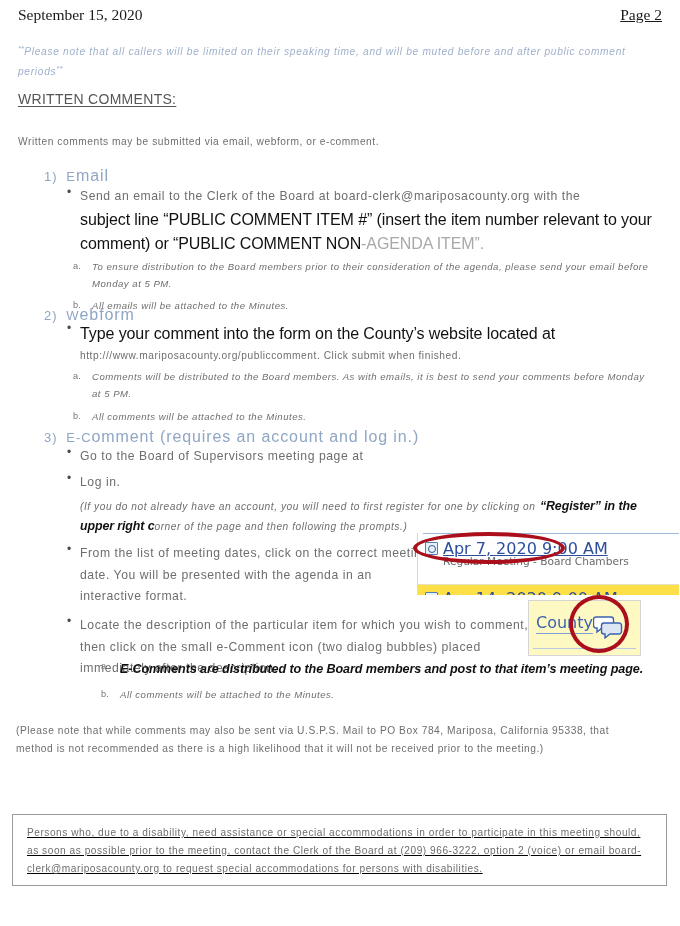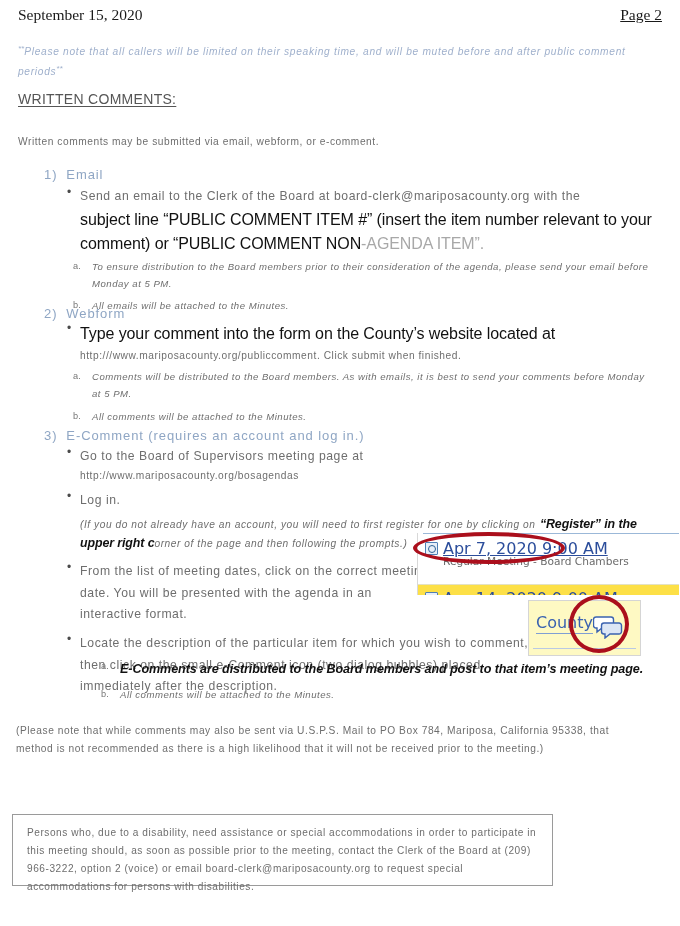--- a/index.html
+++ b/index.html
@@ -76,21 +76,21 @@
 
   
   .num-head {
     position: absolute;
     color: #8fa6c4;
     font-size: 13px;
     letter-spacing: 0.9px;
   }
   .num-head .n { font-size: 13px; margin-right: 9px; }
   .num-head .cap { font-size: 13px; }
-  .num-head .rest { font-size: 13px; letter-spacing: 0.9px; }
+  .num-head .rest { font-size: 16px; letter-spacing: 0.9px; }
 
   .blk { position: absolute; }
 
   ul.b1 {
     margin: 0;
     padding: 0 0 0 18px;
     list-style: none;
   }
   ul.b1 > li {
     position: relative;
@@ -251,25 +251,26 @@
     pointer-events: none;
   }
   .ell-dates { left: 413px; top: 532px; width: 152px; height: 32px; }
   .ell-icon  { left: 569px; top: 595px; width: 60px; height: 58px; }
 
   
   .ada-box {
     position: absolute;
     left: 12px;
     top: 814px;
-    width: 541px;
+    width: 655px;
     height: 72px;
     border: 1px solid #9a9a9a;
     box-sizing: border-box;
     padding: 9px 12px 0 14px;
+    text-decoration: underline;
   }
   .ada-box p {
     margin: 0;
     color: #6e6e6e;
     font-size: 10.1px;
     letter-spacing: 0.55px;
     line-height: 1.78;
   }
 </style>
 </head>
@@ -325,21 +326,20 @@
 </div>
 
 <div class="num-head" style="left:44px; top:428px;">
   <span class="n">3)</span><span class="cap">E-C</span><span class="rest">omment (requires an account and log in.)</span>
 </div>
 
 <div class="blk" style="left:62px; top:446px; width:370px;">
   <ul class="b1">
     <li>
       <span class="doc lead-cap">Go to the Board of Supervisors meeting page at</span>
-      <div class="doc">http://www.mariposacounty.org/bosagendas</div>
     </li>
     <li style="margin-top:5px;">
       <span class="doc lead-cap">Log in.</span>
       <div style="width:578px; margin-top:2px;">
         <span class="doc doc-ital">(If you do not already have an account, you will need to first register for one by clicking on</span>
         <span class="bold-ital">“Register” in the upper right c</span><span class="doc doc-ital">orner of the page and then following the prompts.)</span>
       </div>
     </li>
     <li style="margin-top:8px;">
       <span class="doc lead-cap">From the list of meeting dates, click on the correct meeting date. You will be presented with the agenda in an interactive format.</span>

